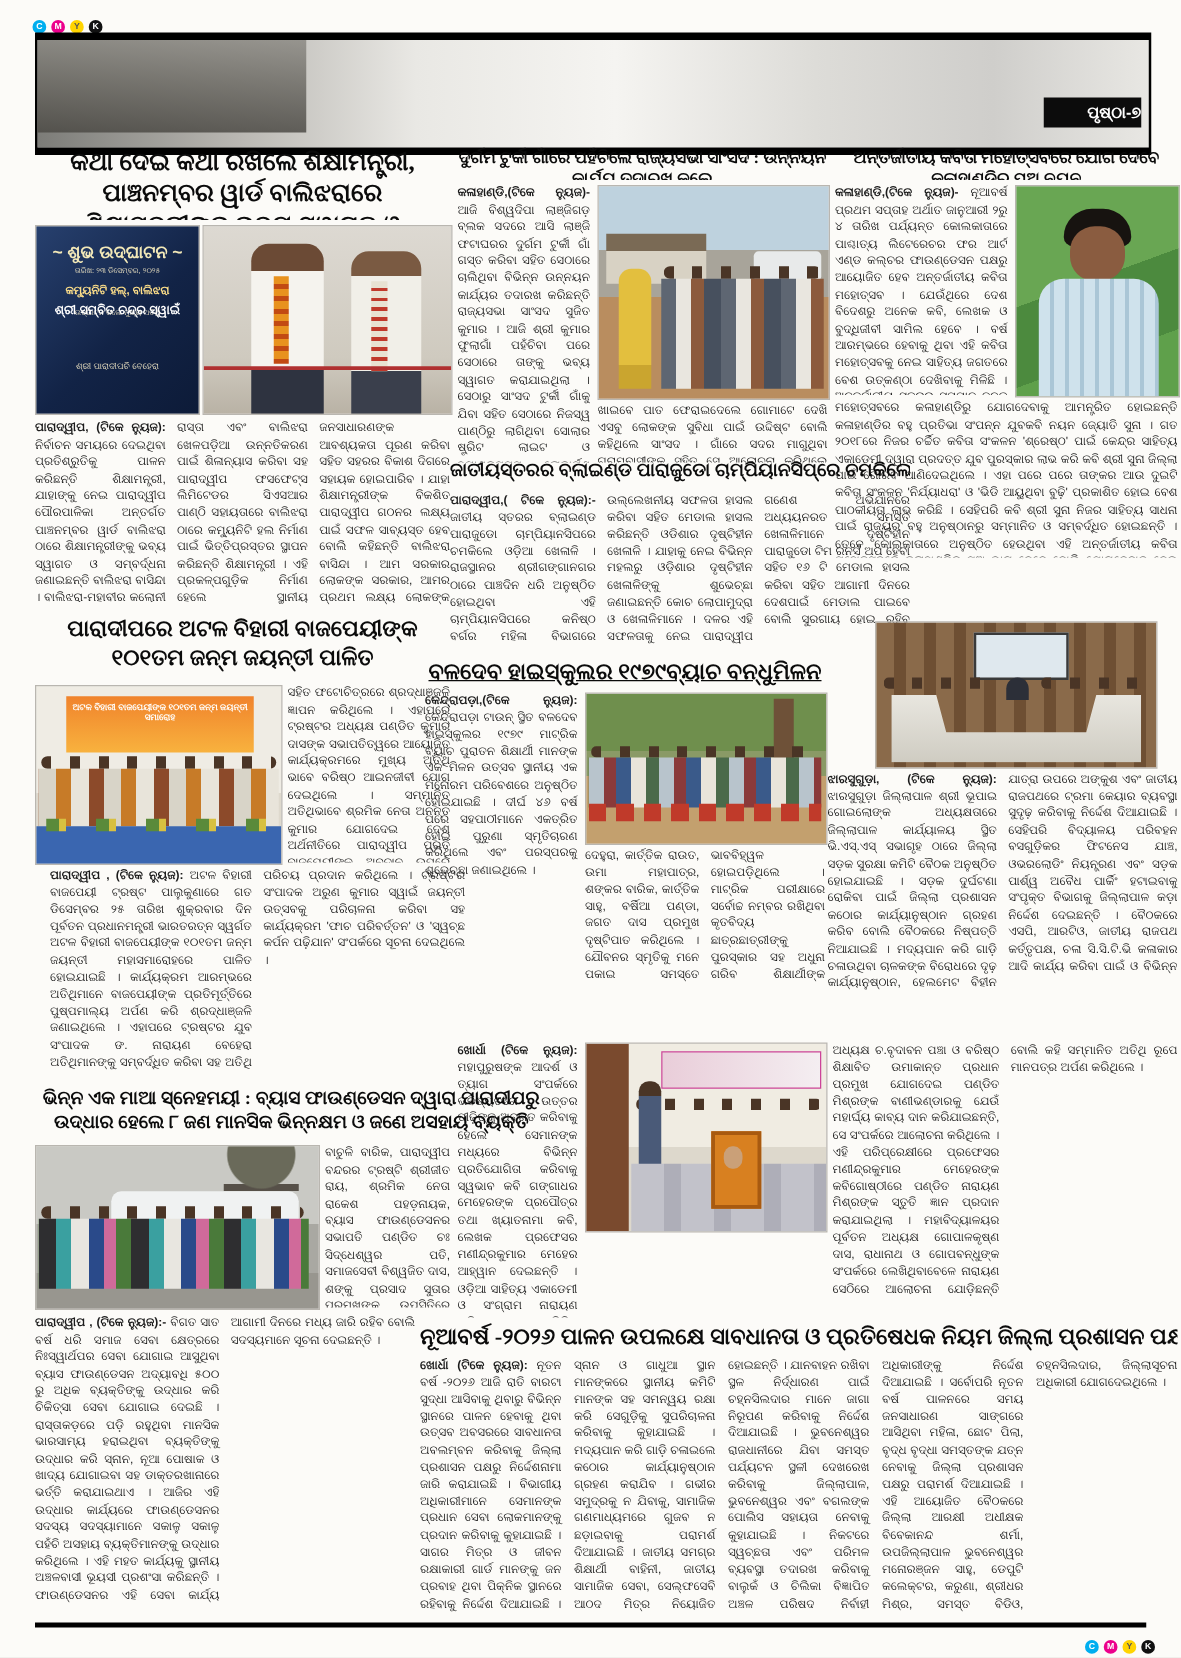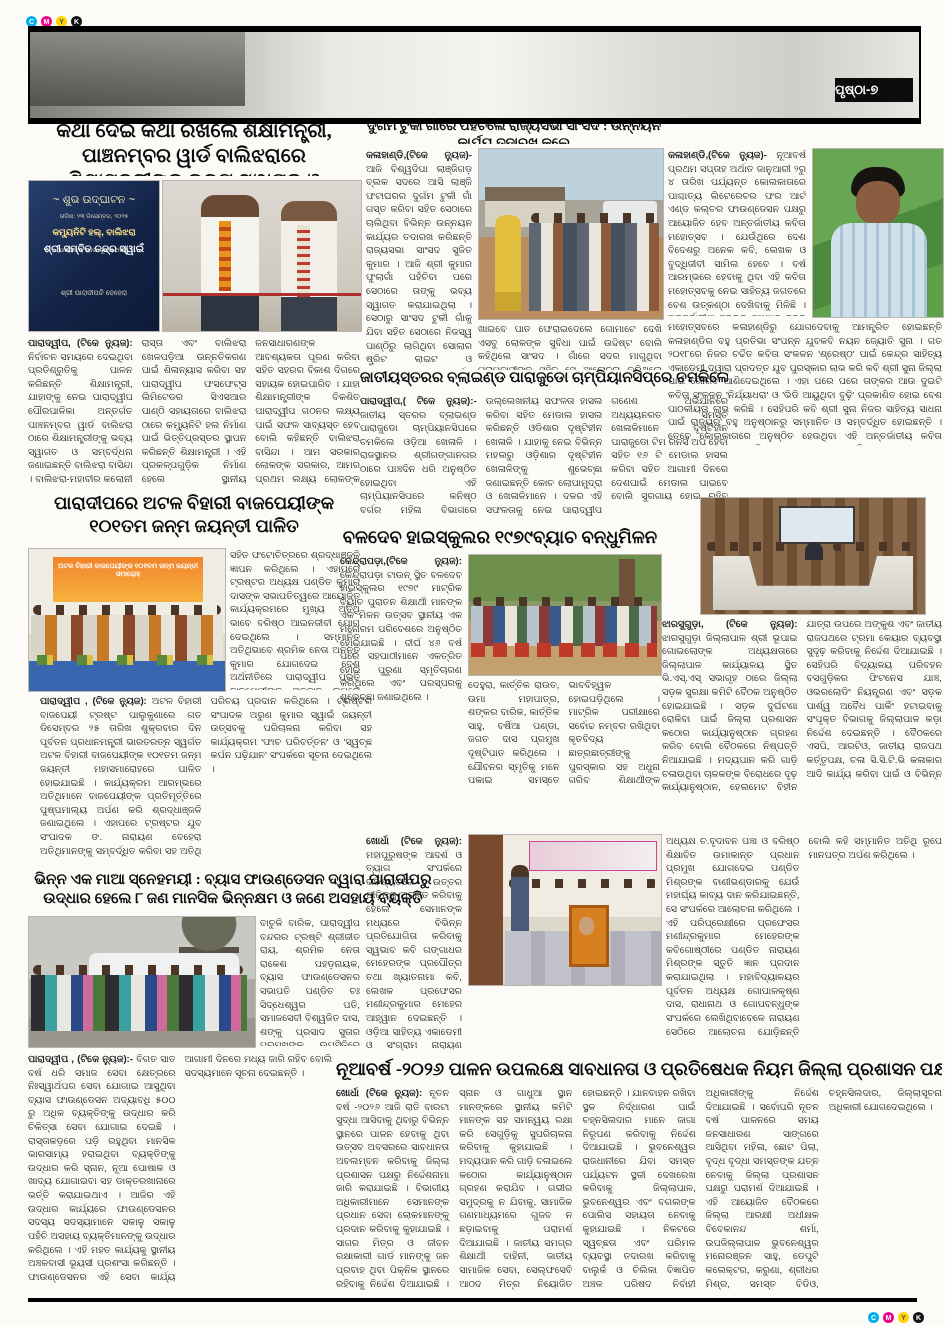--- a/index.html
+++ b/index.html
@@ -17,21 +17,21 @@
   #mast-photo{left:0;top:0;width:215px;height:74px;
     background:linear-gradient(180deg,#8d8b85 0%,#6f6d67 45%,#4c4a45 100%);opacity:.85;}
   #paper-name{left:8px;top:4px;width:230px;font-size:25px;font-weight:bold;color:#ffd646;
     text-shadow:1px 1px 0 #000,-1px -1px 0 #000,0 2px 3px #000;letter-spacing:1px;}
   #date-box{left:6px;top:44px;width:260px;height:26px;background:#0c0c0c;color:#fff;
     font-size:13.5px;font-weight:bold;text-align:center;line-height:26px;border-radius:2px;}
   #section-title{left:270px;top:18px;width:350px;text-align:center;font-size:46px;font-weight:900;
     color:#161616;font-family:"Liberation Serif",serif;
     text-shadow:2px 2px 0 #ffffff,3px 3px 2px #9a9a9a;}
   #page-box{right:6px;top:46px;width:78px;height:24px;background:#0c0c0c;color:#fff;
-    font-size:13px;font-weight:bold;text-align:left;line-height:24px;}
+    font-size:13px;font-weight:bold;text-align:right;line-height:24px;}
   
   .hl{font-weight:bold;color:#0b0b0b;text-align:center;font-family:"Liberation Serif",serif;line-height:1.25;}
   .hl-xl{font-size:20px;}
   .hl-lg{font-size:18px;}
   .hl-md{font-size:15px;}
   .hl-sm{font-size:13.5px;}
   
   .bt{font-size:9.6px;line-height:1.42;color:#1b1b1b;text-align:justify;overflow:hidden;}
   .bt b{font-weight:bold;}
   .cols2{column-count:2;column-gap:9px;column-fill:auto;height:100%;}
@@ -58,21 +58,21 @@
 
   <div id="masthead" class="abs">
     <div id="mast-photo" class="abs"></div>
     <div id="page-box" class="abs">ପୃଷ୍ଠା-୭</div>
   </div>
 
   <div class="abs" style="left:28px;top:118px;width:332px;height:372px;">
     <div class="hl hl-xl" style="height:58px;overflow:hidden;">କଥା ଦେଇ କଥା ରଖିଲେ ଶିକ୍ଷାମନ୍ତ୍ରୀ, ପାଞ୍ଚନମ୍ବର ୱାର୍ଡ ବାଲିଝରାରେ ଶିକ୍ଷାମନ୍ତ୍ରୀଙ୍କୁ ଭବ୍ୟ ସ୍ୱାଗତ ଓ ସମ୍ବର୍ଦ୍ଧନା</div>
 
     <div id="plaque" class="photo abs" style="left:0;top:62px;width:130px;height:150px;">
-      <div class="pl" style="top:12px;font-size:11px;font-weight:normal;color:#f3e9b8;">~ ଶୁଭ ଉଦ୍‌ଘାଟନ ~</div>
+      <div class="pl" style="top:12px;font-size:14px;font-weight:bold;color:#f3e9b8;">~ ଶୁଭ ଉଦ୍‌ଘାଟନ ~</div>
       <div class="pl" style="top:32px;font-size:6px;">ତାରିଖ: ୨୩ ଡିସେମ୍ବର, ୨୦୨୫</div>
       <div class="pl" style="top:46px;font-size:9px;font-weight:bold;color:#ffe08a;">କମ୍ୟୁନିଟି ହଲ୍, ବାଲିଝରା</div>
       <div class="pl" style="top:66px;font-size:6px;">ଉଦ୍‌ଘାଟନ କଲେ ମୁଖ୍ୟ ଅତିଥି</div>
       <div class="pl" style="top:62px;font-size:10px;font-weight:bold;color:#fff;">ଶ୍ରୀ ସମ୍ବିତ ଚନ୍ଦ୍ର ସ୍ୱାଇଁ</div>
       <div class="pl" style="top:108px;font-size:7px;">ଶ୍ରୀ ପାରାଦୀପଚି ବେହେରା</div>
     </div>
 
     <div class="photo abs" style="left:134px;top:62px;width:198px;height:150px;background:linear-gradient(180deg,#ddd9d2 0%,#cfcabf 70%,#b9b2a5 100%);">
       <div class="fig" style="left:38px;top:14px;width:58px;height:136px;background:linear-gradient(180deg,#6b4a35 0 22px,#f5f3ee 22px 100px,#2e3340 100px);border-radius:14px 14px 0 0;"></div>
       <div class="fig" style="left:56px;top:40px;width:12px;height:70px;background:repeating-linear-gradient(180deg,#e8921e 0 6px,#c24a12 6px 10px);"></div>
@@ -93,20 +93,21 @@
       <div class="fig" style="left:6px;top:38px;width:80px;height:40px;background:linear-gradient(180deg,#7a6a55 0 14px,#d8d2c4 14px);"></div>
       <div class="fig" style="left:124px;top:52px;width:54px;height:24px;background:#e8eaea;border-radius:4px;"></div>
       <div class="fig" style="left:16px;top:66px;width:26px;height:96px;background:linear-gradient(180deg,#e3bf3e 0 80%,#caa52f 80%);border-radius:10px 10px 0 0;"></div>
       <div class="fig heads" style="left:52px;top:64px;width:126px;height:10px;border-radius:5px;"></div>
       <div class="fig" style="left:50px;top:74px;width:130px;height:88px;background:repeating-linear-gradient(90deg,#5e6672 0 12px,#e9e6df 12px 24px,#8c5a3c 24px 34px,#47505e 34px 48px);"></div>
     </div>
     <div class="bt abs" style="left:112px;top:204px;width:184px;height:48px;"><span>ଖାଇବେ ପାତ ଫେରାଇଦେଲେ ଗୋମାଟେ ଦେଖି ଏସବୁ ଲୋକଙ୍କ ସୁବିଧା ପାଇଁ ଉଦ୍ଦିଷ୍ଟ ବୋଲି କହିଥିଲେ ସାଂସଦ । ଗାଁରେ ସଦର ମାଗୁଥିବା ଗ୍ରାମବାସୀଙ୍କ ସହିତ ସେ ଆଲୋଚନା କରିଥିଲେ ଏବଂ ସମସ୍ୟା ସମାଧାନର ପ୍ରତିଶ୍ରୁତି ଦେଇଥିଲେ ।</span></div>
   </div>
 
   <div class="abs" style="left:668px;top:118px;width:274px;height:328px;">
+    <div class="hl hl-sm" style="height:26px;overflow:hidden;">ଅନ୍ତର୍ଜାତୀୟ କବିତା ମହୋତ୍ସବରେ ଯୋଗ ଦେବେ କଳାହାଣ୍ଡିର ପୁଅ ନୟନ</div>
     <div class="bt abs" style="left:0;top:30px;width:138px;height:168px;"><b>କଳାହାଣ୍ଡି,(ଟିକେ ନ୍ୟୁଜ)-</b> <span>ନୂଆବର୍ଷ ପ୍ରଥମ ସପ୍ତାହ ଅର୍ଥାତ ଜାନୁଆରୀ ୨ରୁ ୪ ତାରିଖ ପର୍ଯ୍ୟନ୍ତ କୋଲକାତାରେ ପାଶ୍ଚାତ୍ୟ ଲିଟେରେଚର ଫର ଆର୍ଟ ଏଣ୍ଡ କଲ୍ଚର ଫାଉଣ୍ଡେସନ ପକ୍ଷରୁ ଆୟୋଜିତ ହେବ ଅନ୍ତର୍ଜାତୀୟ କବିତା ମହୋତ୍ସବ । ଯେଉଁଥିରେ ଦେଶ ବିଦେଶରୁ ଅନେକ କବି, ଲେଖକ ଓ ବୁଦ୍ଧିଜୀବୀ ସାମିଲ ହେବେ । ବର୍ଷ ଆରମ୍ଭରେ ହେବାକୁ ଥିବା ଏହି କବିତା ମହୋତ୍ସବକୁ ନେଇ ସାହିତ୍ୟ ଜଗତରେ ବେଶ ଉତ୍କଣ୍ଠା ଦେଖିବାକୁ ମିଳିଛି । ଅନ୍ତର୍ଜାତୀୟ ସ୍ତରର ସମ୍ମାନ ଜନକ ଏହି</span></div>
 
     <div class="photo abs" style="left:144px;top:30px;width:130px;height:168px;background:linear-gradient(160deg,#69a653 0 45%,#4c8a3e 45% 75%,#5fa04b 75%);">
       <div class="fig" style="left:38px;top:18px;width:54px;height:30px;background:#171310;border-radius:24px 24px 8px 8px;"></div>
       <div class="fig" style="left:43px;top:32px;width:44px;height:44px;background:#8a5c40;border-radius:45%;"></div>
       <div class="fig" style="left:18px;top:74px;width:96px;height:94px;background:repeating-linear-gradient(90deg,#cfe2ec 0 9px,#aac6d6 9px 12px);border-radius:20px 20px 0 0;"></div>
     </div>
     <div class="bt abs" style="left:0;top:202px;width:274px;height:126px;"><span>ମହୋତ୍ସବରେ କଳାହାଣ୍ଡିରୁ ଯୋଗଦେବାକୁ ଆମନ୍ତ୍ରିତ ହୋଇଛନ୍ତି କଳାହାଣ୍ଡିର ବହୁ ପ୍ରତିଭା ସଂପନ୍ନ ଯୁବକବି ନୟନ ଜ୍ୟୋତି ସୁନା । ଗତ ୨୦୧୮ରେ ନିଜର ଚର୍ଚ୍ଚିତ କବିତା ସଂକଳନ 'ଶ୍ରେଷ୍ଠ' ପାଇଁ କେନ୍ଦ୍ର ସାହିତ୍ୟ ଏକାଡେମୀ ଦ୍ୱାରା ପ୍ରଦତ୍ତ ଯୁବ ପୁରସ୍କାର ଲାଭ କରି କବି ଶ୍ରୀ ସୁନା ଜିଲ୍ଲା ପାଇଁ ଗୌରବ ଆଣିଦେଇଥିଲେ । ଏହା ପରେ ପରେ ତାଙ୍କର ଆଉ ଦୁଇଟି କବିତା ସଂକଳନ 'ନିର୍ଯ୍ୟାଧରା' ଓ 'ଭିଡି ଆୟୁଥିବା ବୁଢ଼ି' ପ୍ରକାଶିତ ହୋଇ ବେଶ ପାଠକୀୟତା ଲାଭ କରିଛି । ସେହିପରି କବି ଶ୍ରୀ ସୁନା ନିଜର ସାହିତ୍ୟ ସାଧନା ପାଇଁ ରାଜ୍ୟର ବହୁ ଅନୁଷ୍ଠାନରୁ ସମ୍ମାନିତ ଓ ସମ୍ବର୍ଦ୍ଧିତ ହୋଇଛନ୍ତି । ତେବେ କୋଲକାତାରେ ଅନୁଷ୍ଠିତ ହେଉଥିବା ଏହି ଅନ୍ତର୍ଜାତୀୟ କବିତା ମହୋତ୍ସବରେ କଳାହାଣ୍ଡିର ପୁଅ ଭାଗ ନେବେ ବୋଲି ଯୋଗଦେବାକୁ ନେଇ ଜିଲ୍ଲା ବ୍ୟାପୀ କବି, ଲେଖକ ଓ ସାହିତ୍ୟିକ ମହଲରେ ଶୁଭେଚ୍ଛା ସ୍ରୋତ ଛୁଟିଛି ।</span></div>
   </div>
 
@@ -141,21 +142,21 @@
       <div class="fig" style="left:0;top:112px;width:196px;height:30px;background:#3a66b0;"></div>
       <div class="fig" style="left:8px;top:106px;width:180px;height:10px;background:repeating-linear-gradient(90deg,#5a8a3a 0 10px,#d8c040 10px 16px,transparent 16px 40px);"></div>
     </div>
     <div class="bt abs" style="left:202px;top:56px;width:130px;height:142px;"><span>ସହିତ ଫଟୋଚିତ୍ରରେ ଶ୍ରଦ୍ଧାଞ୍ଜଳି ଜ୍ଞାପନ କରିଥିଲେ । ଏହାପରେ ଟ୍ରଷ୍ଟର ଅଧ୍ୟକ୍ଷ ପଣ୍ଡିତ କୁମାର ଦାସଙ୍କ ସଭାପତିତ୍ୱରେ ଆୟୋଜିତ କାର୍ଯ୍ୟକ୍ରମରେ ମୁଖ୍ୟ ଅତିଥି ଭାବେ ବରିଷ୍ଠ ଆଇନଜୀବୀ ଯୋଗ ଦେଇଥିଲେ । ସମ୍ମାନିତ ଅତିଥିଭାବେ ଶ୍ରମିକ ନେତା ଅନନ୍ତ କୁମାର ଯୋଗଦେଇ ଦେଶ ଅର୍ଥନୀତିରେ ପାରାଦ୍ୱୀପ ପ୍ରତି ବାଜପେୟୀଙ୍କ ଅବଦାନ ଉପରେ ଆଲୋକପାତ କରିଥିଲେ ।</span></div>
     <div class="bt abs" style="left:12px;top:202px;width:332px;height:170px;">
       <div class="cols2"><b>ପାରାଦ୍ୱୀପ , (ଟିକେ ନ୍ୟୁଜ):</b> <span>ଅଟଳ ବିହାରୀ ବାଜପେୟୀ ଟ୍ରଷ୍ଟ ପାଲୁକୁଣାରେ ଗତ ଡିସେମ୍ବର ୨୫ ତାରିଖ ଶୁକ୍ରବାର ଦିନ ପୂର୍ବତନ ପ୍ରଧାନମନ୍ତ୍ରୀ ଭାରତରତ୍ନ ସ୍ୱର୍ଗତ ଅଟଳ ବିହାରୀ ବାଜପେୟୀଙ୍କ ୧୦୧ତମ ଜନ୍ମ ଜୟନ୍ତୀ ମହାସମାରୋହରେ ପାଳିତ ହୋଇଯାଇଛି । କାର୍ଯ୍ୟକ୍ରମ ଆରମ୍ଭରେ ଅତିଥିମାନେ ବାଜପେୟୀଙ୍କ ପ୍ରତିମୂର୍ତ୍ତିରେ ପୁଷ୍ପମାଲ୍ୟ ଅର୍ପଣ କରି ଶ୍ରଦ୍ଧାଞ୍ଜଳି ଜଣାଇଥିଲେ । ଏହାପରେ ଟ୍ରଷ୍ଟର ଯୁବ ସଂପାଦକ ଙ. ନାରାୟଣ ବେହେରା ଅତିଥିମାନଙ୍କୁ ସମ୍ବର୍ଦ୍ଧିତ କରିବା ସହ ଅତିଥି ପରିଚୟ ପ୍ରଦାନ କରିଥିଲେ । ଟ୍ରଷ୍ଟର ସଂପାଦକ ଅରୁଣ କୁମାର ସ୍ୱାଇଁ ଜୟନ୍ତୀ ଉତ୍ସବକୁ ପରିଚାଳନା କରିବା ସହ କାର୍ଯ୍ୟକ୍ରମ 'ଫାଚ ପରିବର୍ତ୍ତନ' ଓ 'ସ୍ୱଚ୍ଛ କର୍ପନ ପଢ଼ିଯାନ' ସଂପର୍କରେ ସୂଚନା ଦେଇଥିଲେ ।</span></div>
     </div>
   </div>
 
   <div class="abs" style="left:340px;top:526px;width:320px;height:276px;">
-    <div class="hl hl-lg" style="height:24px;overflow:hidden;white-space:nowrap;">ବଳଦେବ ହାଇସ୍କୁଲର ୧୯୭୯ବ୍ୟାଚ ବନ୍ଧୁମିଳନ</div>
+    <div class="hl hl-lg" style="height:24px;overflow:hidden;white-space:nowrap;text-decoration:underline;">ବଳଦେବ ହାଇସ୍କୁଲର ୧୯୭୯ବ୍ୟାଚ ବନ୍ଧୁମିଳନ</div>
     <div class="bt abs" style="left:0;top:28px;width:122px;height:246px;"><b>କେନ୍ଦ୍ରାପଡ଼ା,(ଟିକେ ନ୍ୟୁଜ):</b> <span>କେନ୍ଦ୍ରାପଡ଼ା ଟାଉନ୍ ସ୍ଥିତ ବଳଦେବ ହାଇସ୍କୁଲର ୧୯୭୯ ମାଟ୍ରିକ ବ୍ୟାଚ ପୁରାତନ ଶିକ୍ଷାର୍ଥୀ ମାନଙ୍କ ଏକ ମିଳନ ଉତ୍ସବ ସ୍ଥାନୀୟ ଏକ ମନୋରମ ପରିବେଶରେ ଅନୁଷ୍ଠିତ ହୋଇଯାଇଛି । ଦୀର୍ଘ ୪୬ ବର୍ଷ ପରେ ସହପାଠୀମାନେ ଏକତ୍ରିତ ହୋଇ ପୁରୁଣା ସ୍ମୃତିଚାରଣ କରିଥିଲେ ଏବଂ ପରସ୍ପରକୁ ଶୁଭେଚ୍ଛା ଜଣାଇଥିଲେ ।</span></div>
 
     <div class="photo abs" style="left:128px;top:28px;width:192px;height:120px;background:linear-gradient(180deg,#6f8f4d 0 38%,#8a9a66 38% 55%,#c3a06e 55%);">
       <div class="fig" style="left:150px;top:4px;width:16px;height:80px;background:#6e5138;"></div>
       <div class="fig heads" style="left:4px;top:42px;width:180px;height:9px;border-radius:4px;"></div>
       <div class="fig" style="left:2px;top:51px;width:186px;height:40px;background:repeating-linear-gradient(90deg,#b8c4cc 0 12px,#8a3a3a 12px 22px,#3a5a8a 22px 34px,#e8e4da 34px 46px,#4a6a4a 46px 56px);"></div>
       <div class="fig" style="left:2px;top:88px;width:186px;height:14px;background:repeating-linear-gradient(90deg,#c03a2a 0 14px,transparent 14px 22px);"></div>
     </div>
     <div class="bt abs" style="left:128px;top:152px;width:192px;height:122px;">
       <div class="cols2"><span>ଦେହୁରା, କାର୍ତ୍ତିକ ରାଉତ, ଉମା ମହାପାତ୍ର, ଶଙ୍କର ବାରିକ, କାର୍ତ୍ତିକ ସାହୁ, ବର୍ଷିଆ ପଣ୍ଡା, ଜଗତ ଦାସ ପ୍ରମୁଖ ଦୃଷ୍ଟିପାତ କରିଥିଲେ । ଯୌବନର ସ୍ମୃତିକୁ ମନେ ପକାଇ ସମସ୍ତେ ଭାବବିହ୍ୱଳ ହୋଇପଡ଼ିଥିଲେ । ମାଟ୍ରିକ ପରୀକ୍ଷାରେ ସର୍ବୋଚ୍ଚ ନମ୍ବର ରଖିଥିବା କୃତବିଦ୍ୟ ଛାତ୍ରଛାତ୍ରୀଙ୍କୁ ପୁରସ୍କାର ସହ ଅଧୁନା ଗରିବ ଶିକ୍ଷାର୍ଥୀଙ୍କ ପାଠପଢ଼ା ଦିଗରେ ସହାୟତା କରାଯିବାକୁ ସ୍ଥିର କରାଯାଇଥିଲା । ପୁରାତନ ଛାତ୍ର ଚନ୍ଦ୍ର ପ୍ରଧାନଙ୍କ ସଂଗୀତରେ ସମସ୍ତେ ମୋହିତ ହୋଇଥିଲେ ।</span></div>

